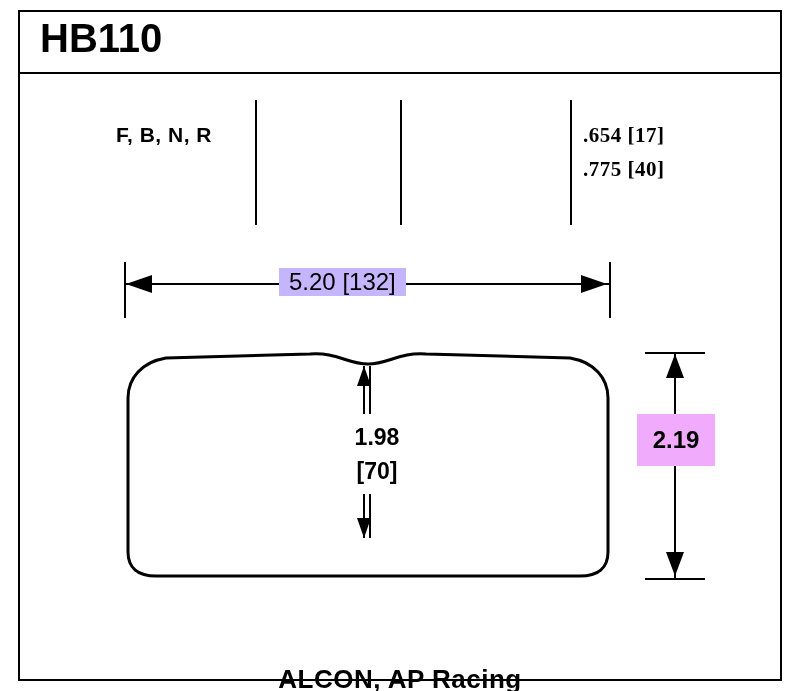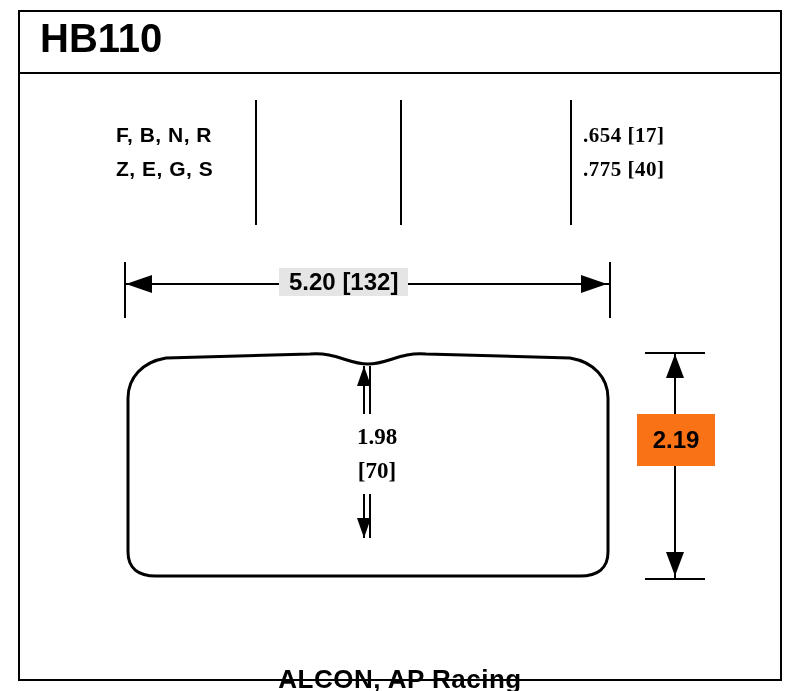--- a/index.html
+++ b/index.html
@@ -128,24 +128,24 @@
   .arrow.right {
     left: 457px; top: 13px;
     border-top: 9px solid transparent;
     border-bottom: 9px solid transparent;
     border-left: 26px solid #000;
   }
   .dim-width .label {
     position: absolute;
     left: 155px;
     top: 6px;
-    background: #e5e5e5;
+    background: #c4b5fd;
     padding: 0 10px;
     font-size: 24px;
-    font-weight: bold;
+    font-weight: normal;
     white-space: pre;
   }
   
   .pad-wrap {
     position: absolute;
     left: 122px;
     top: 352px;
     width: 492px;
     height: 228px;
   }
@@ -185,21 +185,21 @@
     left: 21px; top: 200px;
     border-left: 9px solid transparent;
     border-right: 9px solid transparent;
     border-top: 24px solid #000;
   }
   .dim-height .label {
     position: absolute;
     left: -8px;
     top: 62px;
     width: 78px;
-    background: #f97316;
+    background: #f0abfc;
     padding: 6px 0;
     font-size: 24px;
     font-weight: bold;
     text-align: center;
     line-height: 40px;
   }
   
   .dim-inner {
     position: absolute;
     left: 340px;
@@ -239,21 +239,20 @@
     position: absolute;
     left: -22px;
     top: 48px;
     width: 118px;
     background: #fff;
     padding: 6px 0;
     font-size: 23px;
     font-weight: bold;
     text-align: center;
     line-height: 34px;
-    font-family: Liberation Serif, serif;
   }
   
   .footer-caption {
     position: absolute;
     left: 0;
     top: 640px;
     width: 800px;
     text-align: center;
     font-size: 26px;
     font-weight: bold;
@@ -271,21 +270,20 @@
   <div class="part-number">HB110</div>
   <div class="title-rule"></div>
 
   <div class="vtick t1"></div>
   <div class="vtick t2"></div>
   <div class="vtick t3"></div>
 
   <div class="compound-block">
     <div class="compound-col compound-left">
       <div>F, B, N, R</div>
-      <div>Z, E, G, S</div>
     </div>
     <div class="compound-col compound-right">
       <div>.654 [17]</div>
       <div>.775 [40]</div>
     </div>
   </div>
 
   <div class="dim-width">
     <div class="ext-left"></div>
     <div class="ext-right"></div>

